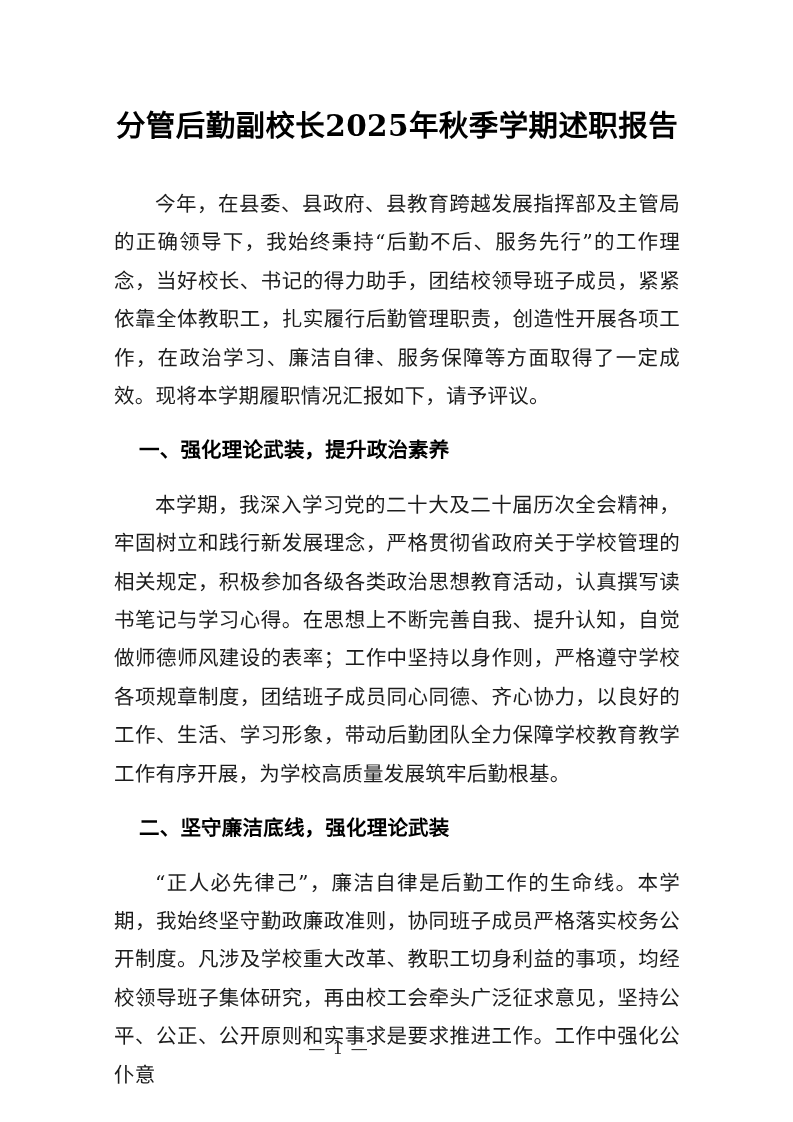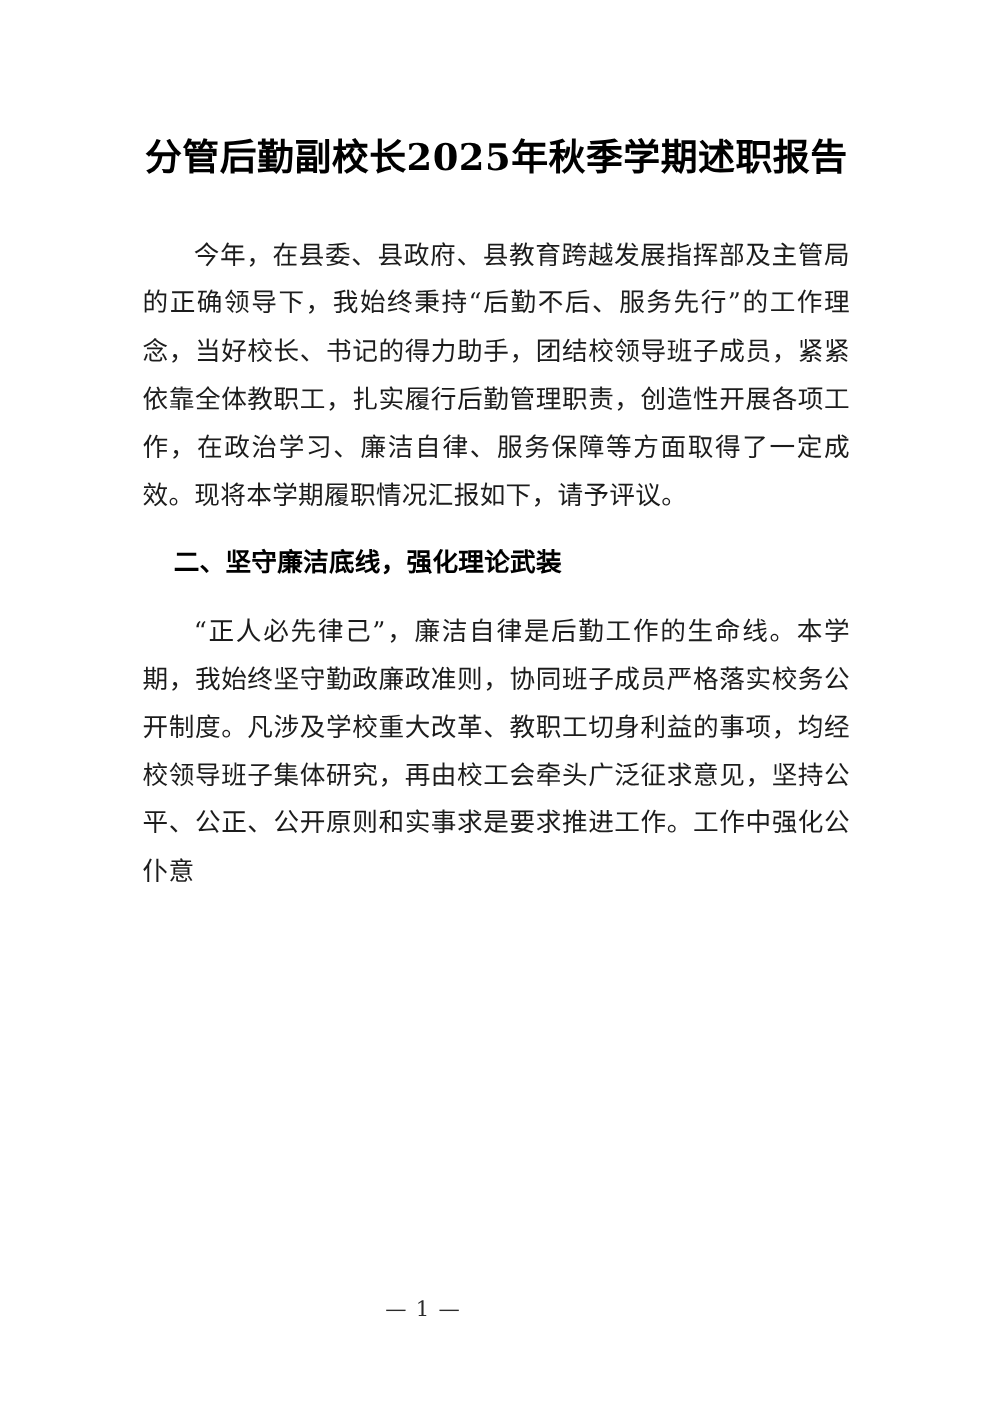--- a/index.html
+++ b/index.html
@@ -92,21 +92,23 @@
 <body>
 
 <div class="page">
 
   <div class="content">
 
     <h1 class="doc-title">分管后勤副校长2025年秋季学期述职报告</h1>
 
     <p class="para first">今年，在县委、县政府、县教育跨越发展指挥部及主管局的正确领导下，我始终秉持“后勤不后、服务先行”的工作理念，当好校长、书记的得力助手，团结校领导班子成员，紧紧依靠全体教职工，扎实履行后勤管理职责，创造性开展各项工作，在政治学习、廉洁自律、服务保障等方面取得了一定成效。现将本学期履职情况汇报如下，请予评议。</p>
 
+    <h2 class="section-heading">一、强化理论武装，提升政治素养</h2>
 
+    <p class="para">本学期，我深入学习党的二十大及二十届历次全会精神，牢固树立和践行新发展理念，严格贯彻省政府关于学校管理的相关规定，积极参加各级各类政治思想教育活动，认真撰写读书笔记与学习心得。在思想上不断完善自我、提升认知，自觉做师德师风建设的表率；工作中坚持以身作则，严格遵守学校各项规章制度，团结班子成员同心同德、齐心协力，以良好的工作、生活、学习形象，带动后勤团队全力保障学校教育教学工作有序开展，为学校高质量发展筑牢后勤根基。</p>
 
     <h2 class="section-heading">二、坚守廉洁底线，强化理论武装</h2>
 
     <p class="para">“正人必先律己”，廉洁自律是后勤工作的生命线。本学期，我始终坚守勤政廉政准则，协同班子成员严格落实校务公开制度。凡涉及学校重大改革、教职工切身利益的事项，均经校领导班子集体研究，再由校工会牵头广泛征求意见，坚持公平、公正、公开原则和实事求是要求推进工作。工作中强化公仆意</p>
 
   </div>
 
   <div class="page-footer">— 1 —</div>
 
 </div>

